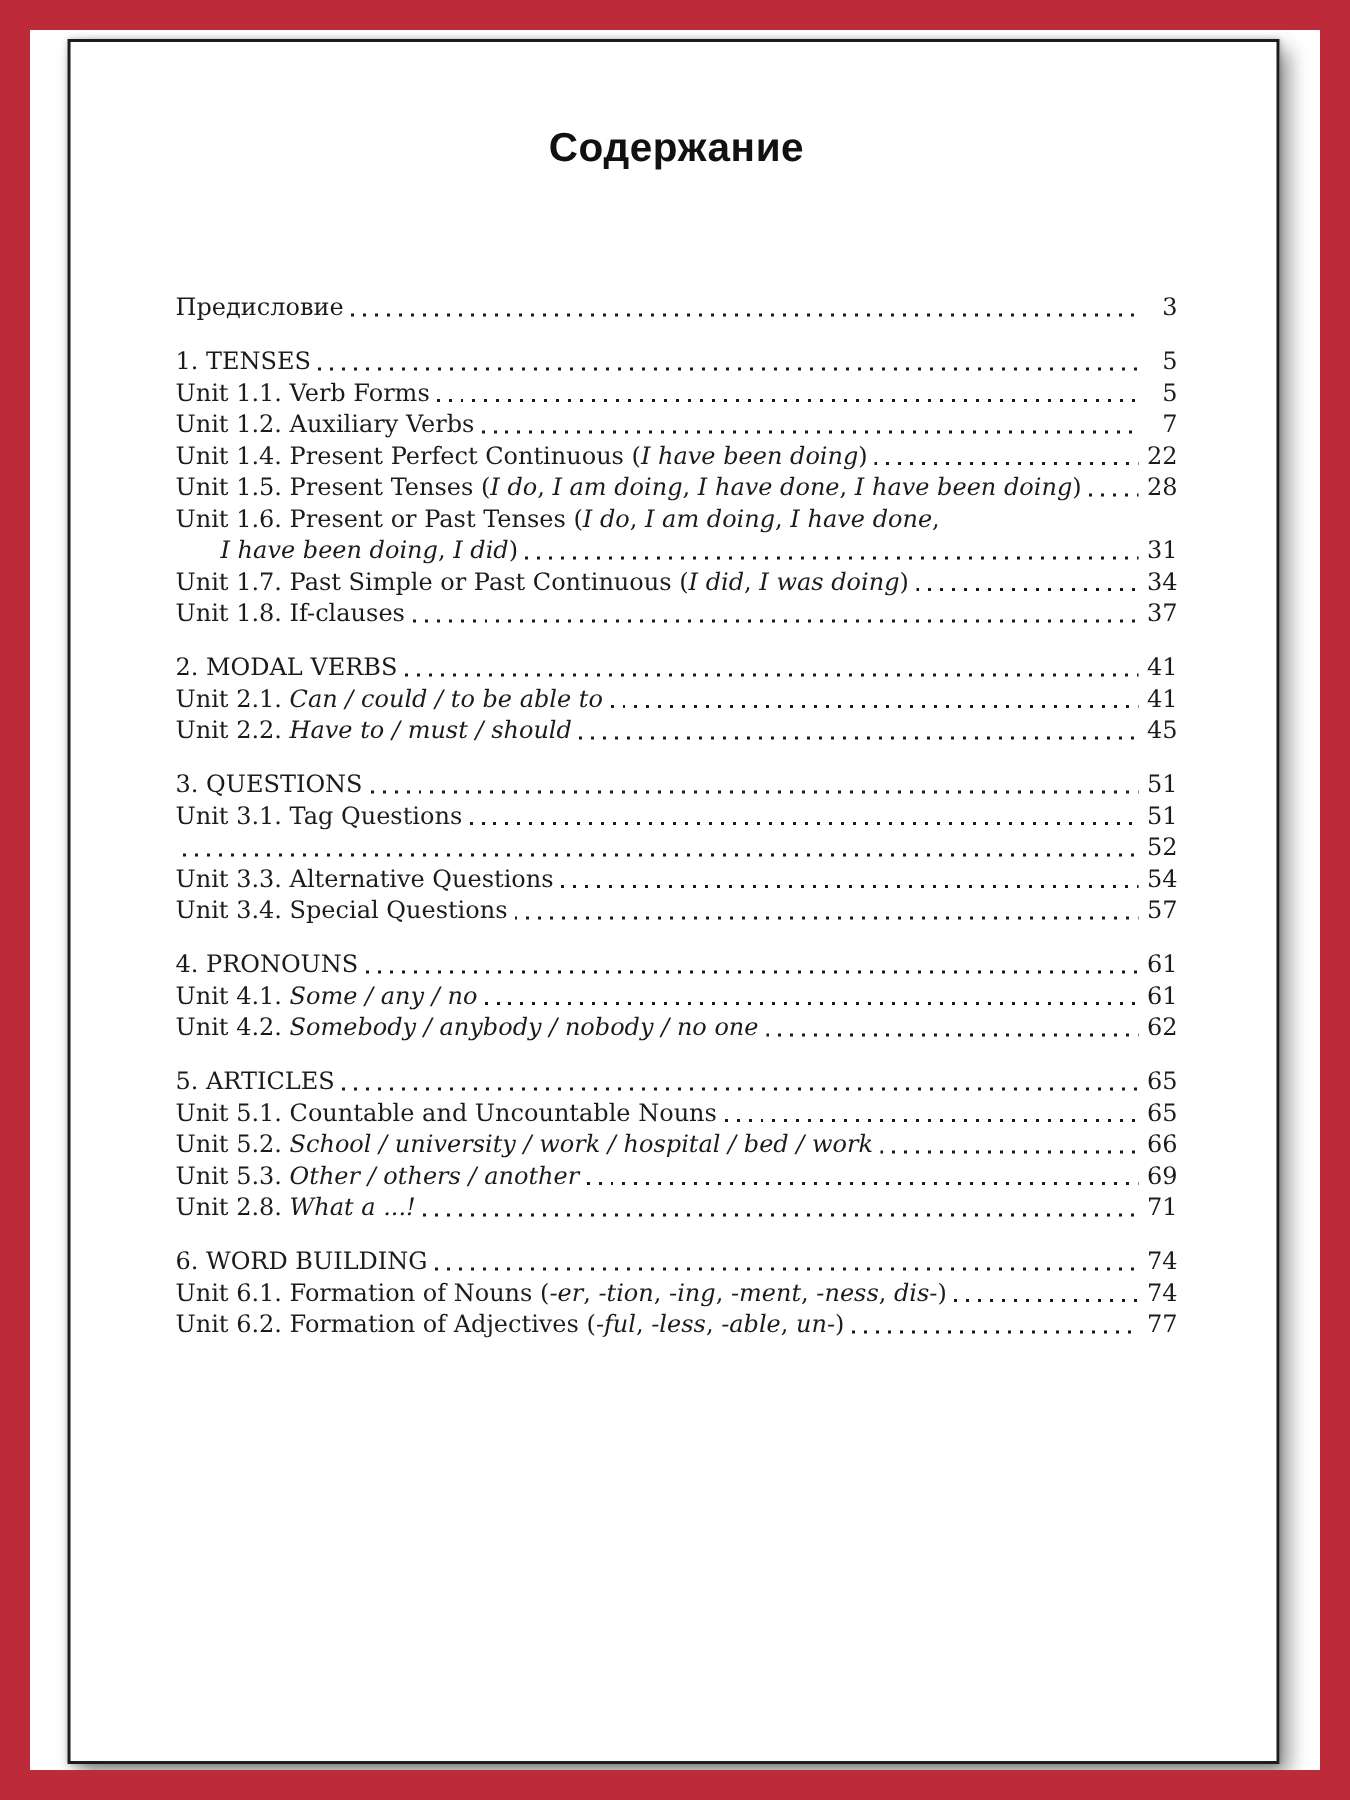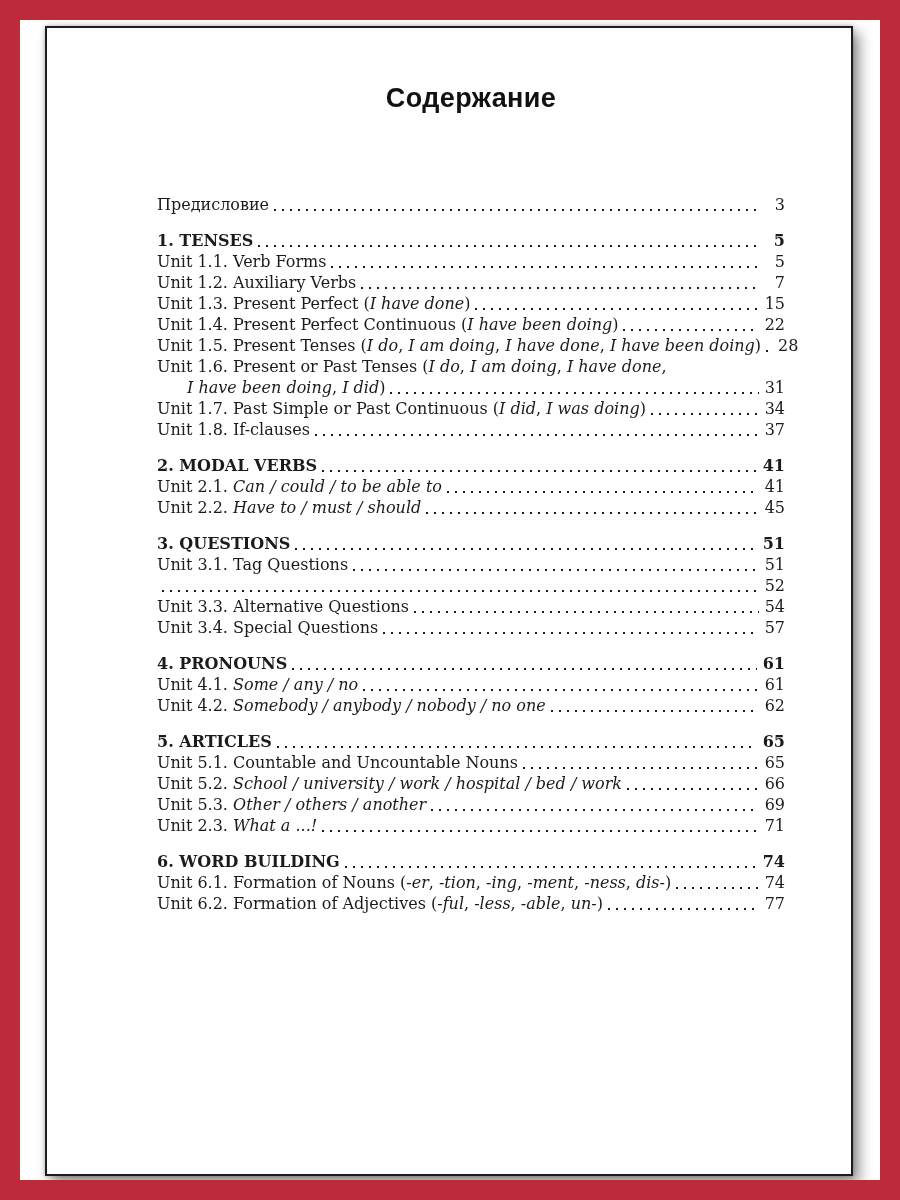--- a/index.html
+++ b/index.html
@@ -24,39 +24,38 @@
     background: #ffffff;
     border: 2px solid #1c1c1c;
     box-sizing: border-box;
     box-shadow: 0 0 4px rgba(0,0,0,0.25), 6px 7px 13px rgba(0,0,0,0.45);
     z-index: 1;
   }
   .content {
     position: absolute; inset: 0;
     padding: 54px 66px 0 70px;
     box-sizing: border-box;
-    margin-left: 40px;
   }
   .title {
     margin: 0;
     font-family: "Liberation Sans", sans-serif;
     font-weight: bold;
     font-size: 27px;
     line-height: 32px;
     text-align: center;
     color: #111;
     letter-spacing: 0.4px;
   }
   .toc {
     margin-top: 80px;
     font-size: 16px;
     line-height: 21px;
   }
   .row { display: flex; align-items: center; }
-  .row.section { font-weight: bold; margin-top: 15px; }
+  .row.section { font-weight: normal; margin-top: 15px; }
   .row.plain { }
   .row.unit-cont .label { padding-left: 30px; }
   .label { white-space: nowrap; }
   .it { font-style: italic; }
   .dots {
     flex: 1 1 auto;
     min-width: 6px;
     height: 2px;
     align-self: flex-end;
     margin: 0 6px 4px 5px;
@@ -91,25 +90,20 @@
           <span class="label"><span>Unit 1.1. Verb Forms </span></span>
           <span class="dots"></span>
           <span class="pnum">5</span>
         </div>
         <div class="row unit">
           <span class="label"><span>Unit 1.2. Auxiliary Verbs</span></span>
           <span class="dots"></span>
           <span class="pnum">7</span>
         </div>
         <div class="row unit">
-          <span class="label"><span>Unit 1.3. Present Perfect (</span><span class="it">I have done</span><span>) </span></span>
-          <span class="dots"></span>
-          <span class="pnum">15</span>
-        </div>
-        <div class="row unit">
           <span class="label"><span>Unit 1.4. Present Perfect Continuous (</span><span class="it">I have been doing</span><span>)</span></span>
           <span class="dots"></span>
           <span class="pnum">22</span>
         </div>
         <div class="row unit">
           <span class="label"><span>Unit 1.5. Present Tenses (</span><span class="it">I do</span><span>, </span><span class="it">I am doing</span><span>, </span><span class="it">I have done</span><span>, </span><span class="it">I have been doing</span><span>)</span></span>
           <span class="dots"></span>
           <span class="pnum">28</span>
         </div>
         <div class="row unit">
@@ -198,21 +192,21 @@
           <span class="label"><span>Unit 5.2. </span><span class="it">School / university / work / hospital / bed / work </span></span>
           <span class="dots"></span>
           <span class="pnum">66</span>
         </div>
         <div class="row unit">
           <span class="label"><span>Unit 5.3. </span><span class="it">Other / others / another </span></span>
           <span class="dots"></span>
           <span class="pnum">69</span>
         </div>
         <div class="row unit">
-          <span class="label"><span>Unit 2.3. </span><span class="it">What a ...!</span></span>
+          <span class="label"><span>Unit 2.8. </span><span class="it">What a ...!</span></span>
           <span class="dots"></span>
           <span class="pnum">71</span>
         </div>
         <div class="row section">
           <span class="label"><span>6. WORD BUILDING </span></span>
           <span class="dots"></span>
           <span class="pnum">74</span>
         </div>
         <div class="row unit">
           <span class="label"><span>Unit 6.1. Formation of Nouns (</span><span class="it">-er</span><span>, </span><span class="it">-tion</span><span>, </span><span class="it">-ing</span><span>, </span><span class="it">-ment</span><span>, </span><span class="it">-ness</span><span>, </span><span class="it">dis-</span><span>)</span></span>

